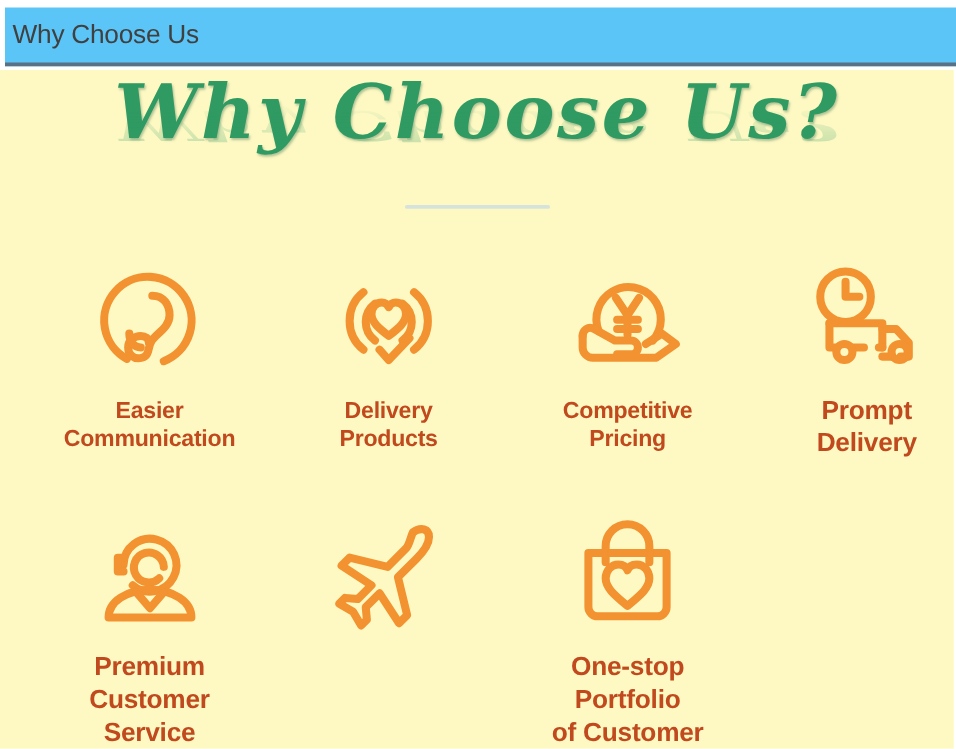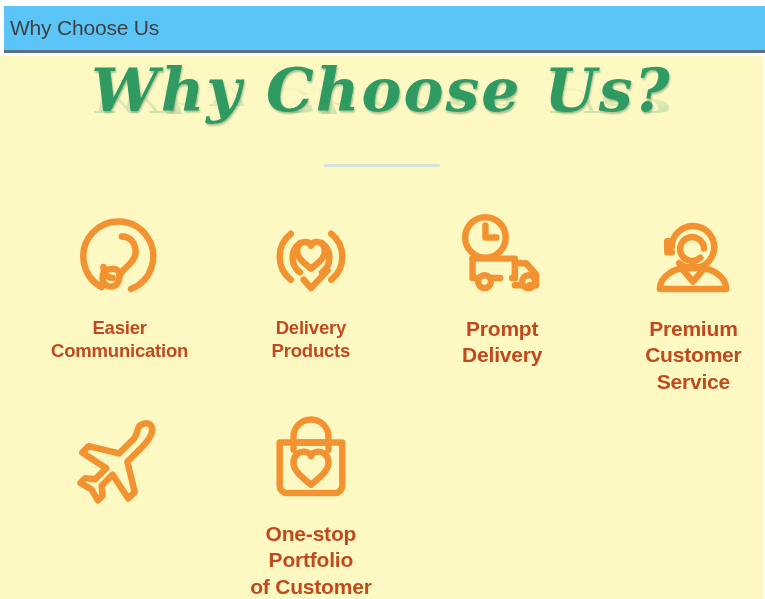--- a/index.html
+++ b/index.html
@@ -178,20 +178,35 @@
           <path d="M72 28 A32 32 0 0 1 72 78"></path>
           <path d="M62 38 A20 20 0 0 1 62 70"></path>
           <path d="M50 66 c-9 -7 -15 -12 -15 -19 c0 -6 4 -10 9 -10 c3 0 5 2 6 4 c1 -2 3 -4 6 -4 c5 0 9 4 9 10 c0 7 -6 12 -15 19 z"></path>
           <polyline points="42,78 50,87 68,68"></polyline>
         </svg>
       </div>
       <div class="cell-label">Delivery
 Products</div>
     </div>
 
+    <div class="cell row1">
+      <div class="icon-wrap">
+        <svg width="92" height="92" viewBox="0 0 100 100" fill="none" stroke="#F29230" stroke-width="7" stroke-linecap="round" stroke-linejoin="round">
+          <path d="M25 62 A28 28 0 1 1 72 70"></path>
+          <polyline points="40,33 50,48 60,33"></polyline>
+          <line x1="50" y1="48" x2="50" y2="65"></line>
+          <line x1="41" y1="52" x2="59" y2="52"></line>
+          <line x1="41" y1="60" x2="59" y2="60"></line>
+          <path d="M11 66 c0 -5 5 -9 10 -6 l18 10 h14 a6 6 0 0 1 0 12 h-12"></path>
+          <path d="M11 66 v10 c0 5 4 9 9 9 h55 l17 -12 l-12 -9 l-14 9"></path>
+        </svg>
+      </div>
+      <div class="cell-label">Competitive
+Pricing</div>
+    </div>
 
     <div class="cell row2">
       <div class="icon-wrap">
         <svg width="92" height="92" viewBox="0 0 100 100" fill="none" stroke="#F29230" stroke-width="7" stroke-linecap="round" stroke-linejoin="round">
           <circle cx="32" cy="32" r="22"></circle>
           <polyline points="32,19 32,32 44,32"></polyline>
           <path d="M18 55 v21 h5"></path>
           <path d="M48 76 h-9"></path>
           <path d="M18 55 h46 v21"></path>
           <path d="M64 60 h12 l11 12 v12 h-7"></path>

